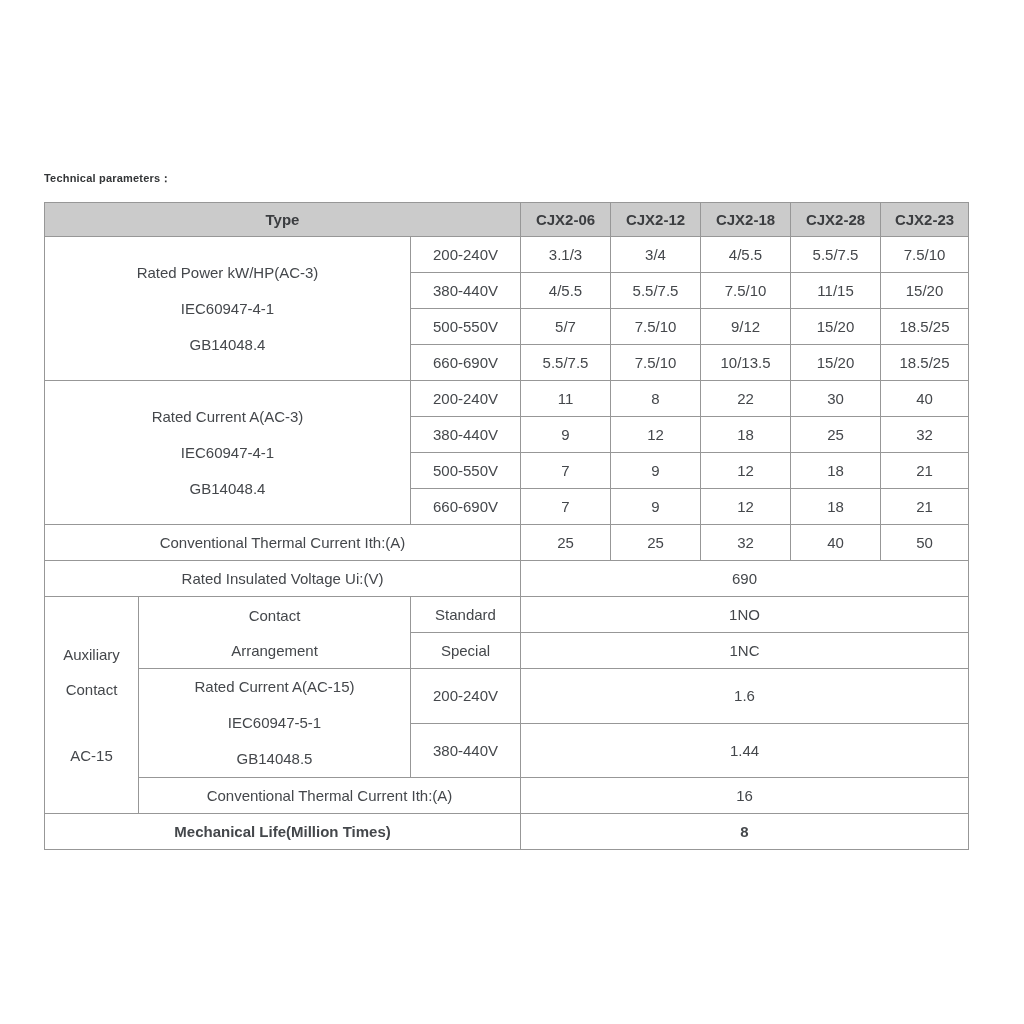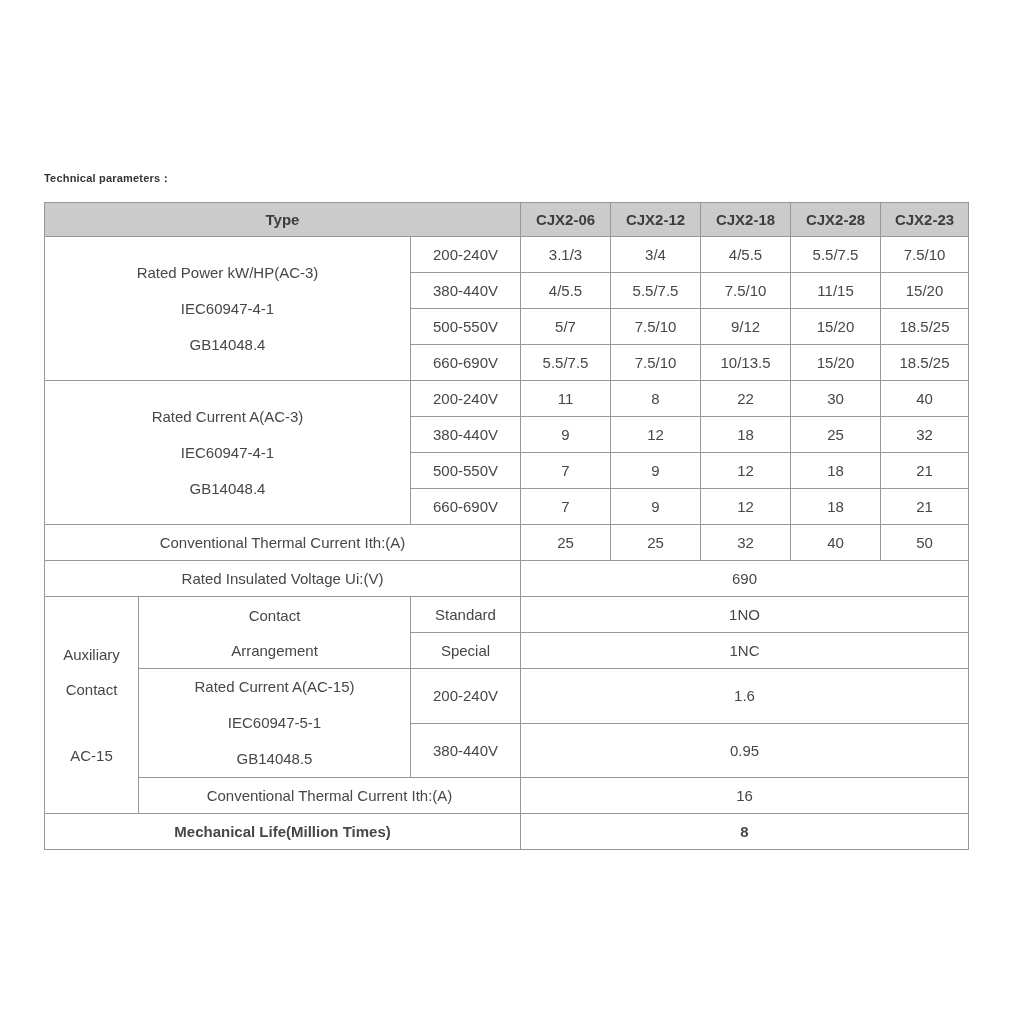--- a/index.html
+++ b/index.html
@@ -191,21 +191,21 @@
         <td rowspan="2" class="ml">
           <div>Rated Current A(AC-15)</div>
           <div>IEC60947-5-1</div>
           <div>GB14048.5</div>
         </td>
         <td>200-240V</td>
         <td colspan="5">1.6</td>
       </tr>
       <tr class="tall">
         <td>380-440V</td>
-        <td colspan="5">0.95</td>
+        <td colspan="5">1.44</td>
       </tr>
       <tr class="thin">
         <td colspan="2">Conventional Thermal Current Ith:(A)</td>
         <td colspan="5">16</td>
       </tr>
 
       <tr class="mech">
         <td colspan="3">Mechanical Life(Million Times)</td>
         <td colspan="5">8</td>
       </tr>

